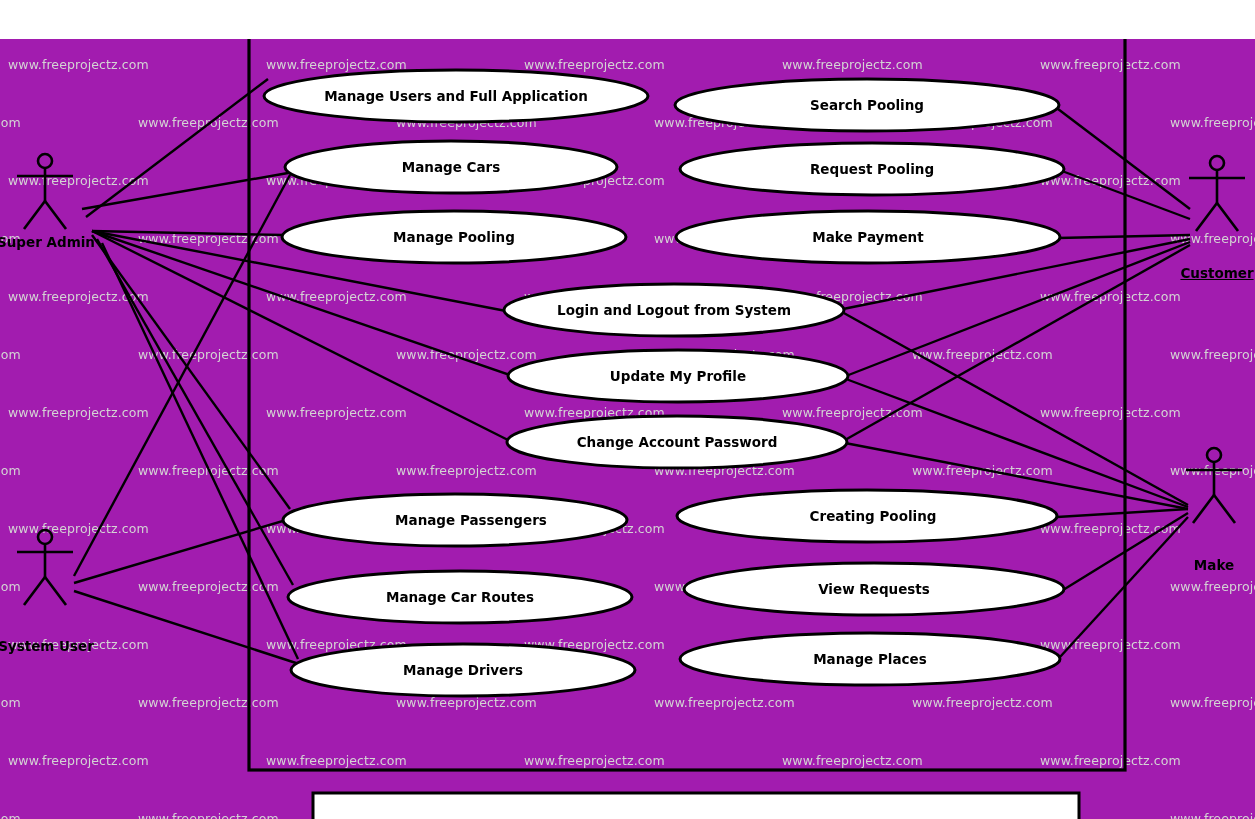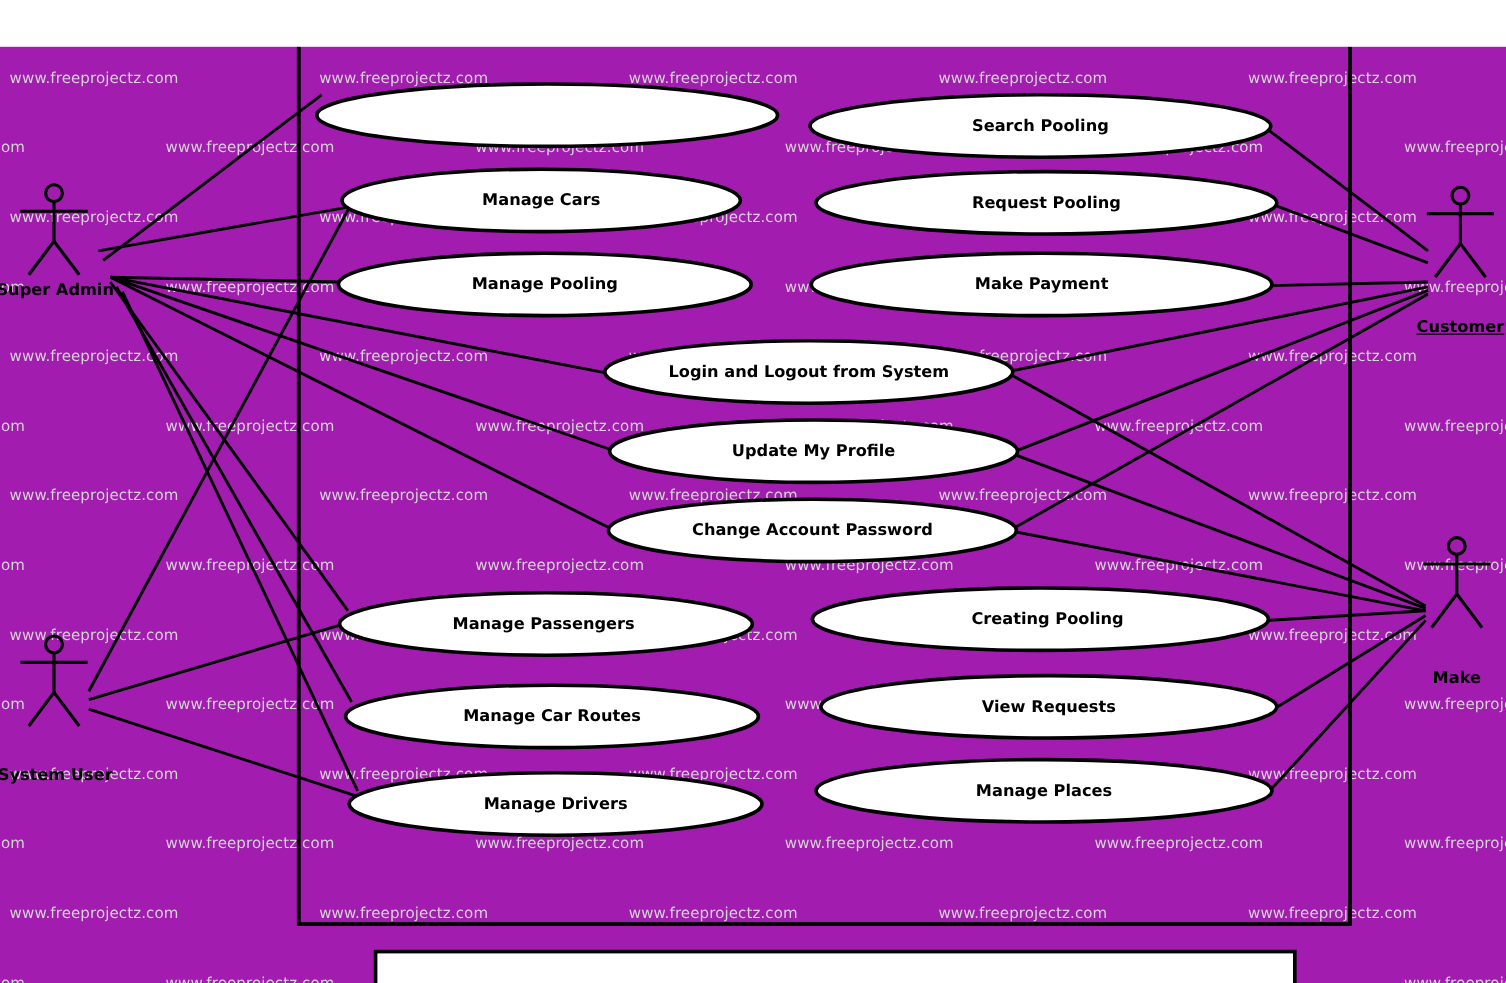--- a/index.html
+++ b/index.html
@@ -252,29 +252,30 @@
           <line x1="1186" y1="431" x2="1242" y2="431"></line>
           <line x1="1214" y1="456" x2="1193" y2="484"></line>
           <line x1="1214" y1="456" x2="1235" y2="484"></line>
         </g>
       </g>
 
     <rect id="title-box" x="313" y="754" width="766" height="60" fill="#ffffff" stroke="#000000" stroke-width="3"></rect>
   </svg>
 
   <div id="label-layer">
+      <div class="uc-label" style="left: 456px; top: 57px;">Manage Users and Full Application</div>
       <div class="uc-label" style="left: 451px; top: 128px;">Manage Cars</div>
       <div class="uc-label" style="left: 454px; top: 198px;">Manage Pooling</div>
       <div class="uc-label" style="left: 867px; top: 66px;">Search Pooling</div>
       <div class="uc-label" style="left: 872px; top: 130px;">Request Pooling</div>
       <div class="uc-label" style="left: 868px; top: 198px;">Make Payment</div>
       <div class="uc-label" style="left: 674px; top: 271px;">Login and Logout from System</div>
       <div class="uc-label" style="left: 678px; top: 337px;">Update My Profile</div>
       <div class="uc-label" style="left: 677px; top: 403px;">Change Account Password</div>
-      <div class="uc-label" style="left: 453px; top: 481px;">Manage Passengers</div>
+      <div class="uc-label" style="left: 471px; top: 481px;">Manage Passengers</div>
       <div class="uc-label" style="left: 460px; top: 558px;">Manage Car Routes</div>
       <div class="uc-label" style="left: 463px; top: 631px;">Manage Drivers</div>
       <div class="uc-label" style="left: 873px; top: 477px;">Creating Pooling</div>
       <div class="uc-label" style="left: 874px; top: 550px;">View Requests</div>
       <div class="uc-label" style="left: 870px; top: 620px;">Manage Places</div>
       <div class="actor-label" style="left: 46px; top: 203px;">Super Admin</div>
       <div class="actor-label" style="left: 46px; top: 607px;">System User</div>
       <div class="actor-label" style="left: 1217px; top: 234px; text-decoration: underline;">Customer</div>
       <div class="actor-label" style="left: 1214px; top: 526px;">Make</div>
     </div>

